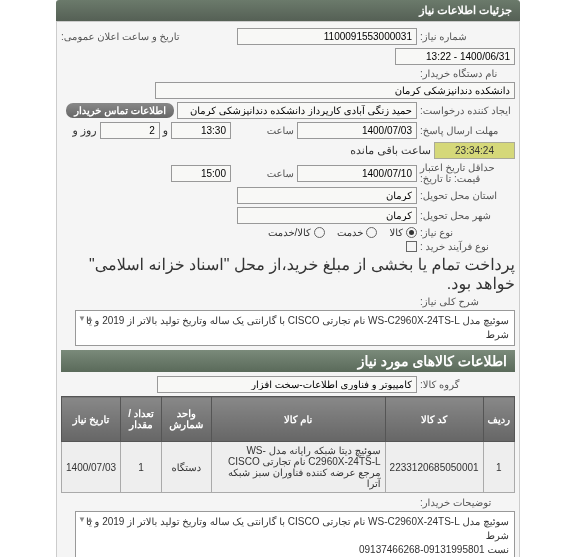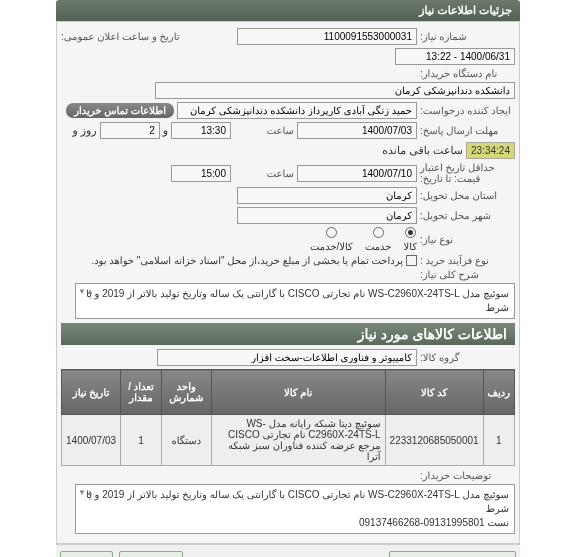--- a/index.html
+++ b/index.html
@@ -9,23 +9,23 @@
 .sub-header { background: linear-gradient(#888,#666); color: #fff; padding: 2px 8px; font-weight: bold; display: inline-block; border-radius: 7px; font-size: 10px; }
 .form-area { padding: 6px 4px; background: #f5f5f5; border: 1px solid #ccc; }
 .row { display: flex; align-items: center; margin-bottom: 3px; gap: 3px; flex-wrap: wrap; }
 .label { min-width: 95px; text-align: left; font-size: 10px; color: #555; }
 .label-sm { min-width: 60px; text-align: right; font-size: 10px; color: #555; }
 .input { border: 1px solid #999; background: #f8f8f6; padding: 1px 4px; font-size: 10px; font-family: inherit; height: 17px; }
 .input.w-xl { width: 360px; }
 .input.w-lg { width: 180px; }
 .input.w-md { width: 120px; }
 .input.w-sm { width: 60px; }
-.highlight { background: #d5d879; border: 1px solid #aa9; padding: 1px 4px; font-size: 10px; height: 17px; display: inline-flex; align-items: center; }
+.highlight { background: #d5d879; border: 1px solid #aa9; padding: 1px 20px; font-size: 10px; height: 17px; display: inline-flex; align-items: center; }
 .radio-group { display: flex; gap: 12px; align-items: center; }
-.radio-item { display: flex; align-items: center; gap: 3px; font-size: 10px; flex-direction: column; }
+.radio-item { display: flex; align-items: flex-end; gap: 3px; font-size: 10px; }
 .radio { width: 11px; height: 11px; border: 1px solid #666; border-radius: 50%; display: inline-block; position: relative; }
 .radio.checked::after { content: ''; width: 5px; height: 5px; background: #333; border-radius: 50%; position: absolute; top: 2px; right: 2px; }
 .checkbox { width: 11px; height: 11px; border: 1px solid #666; display: inline-block; }
 .textarea-box { border: 1px solid #999; background: #fff; padding: 3px 5px; font-size: 10px; width: 440px; min-height: 28px; line-height: 1.4; position: relative; }
 .scroll-hint { position: absolute; left: 2px; top: 2px; font-size: 8px; color: #888; }
 .section-bar { background: linear-gradient(#7a8a7a,#5a6a5a); color: #fff; padding: 3px 8px; font-weight: bold; margin-top: 4px; font-size: 14px; }
 .table { width: 100%; border-collapse: collapse; font-size: 10px; }
 .table th { background: linear-gradient(#888,#666); color: #fff; padding: 11px 4px; border: 1px solid #555; font-weight: bold; }
 .table td { border: 1px solid #aaa; padding: 3px 4px; text-align: center; background: #eee; }
 .table td.right { text-align: right; }
@@ -109,21 +109,21 @@
         <span class="radio-item">
             <span class="radio"></span>
             <span>کالا/خدمت</span>
           </span>
       </div>
     </div>
 
     <div class="row">
       <span class="label">نوع فرآیند خرید :</span>
       <span class="checkbox"></span>
-      <span style="font-size:10px">پرداخت تمام یا بخشی از مبلغ خرید،از محل "اسناد خزانه اسلامی" خواهد بود.</span>
+      <span style="font-size:16px">پرداخت تمام یا بخشی از مبلغ خرید،از محل "اسناد خزانه اسلامی" خواهد بود.</span>
     </div>
 
     <div class="row" style="align-items:flex-start">
       <span class="label">شرح کلی نیاز:</span>
       <div class="textarea-box">
         <span class="scroll-hint">▲▼</span>
         <span>سوئیچ  مدل WS-C2960X-24TS-L نام تجارتی CISCO با گارانتی یک ساله  وتاریخ تولید بالاتر از 2019 و یا شرط</span>
       </div>
     </div>
 

